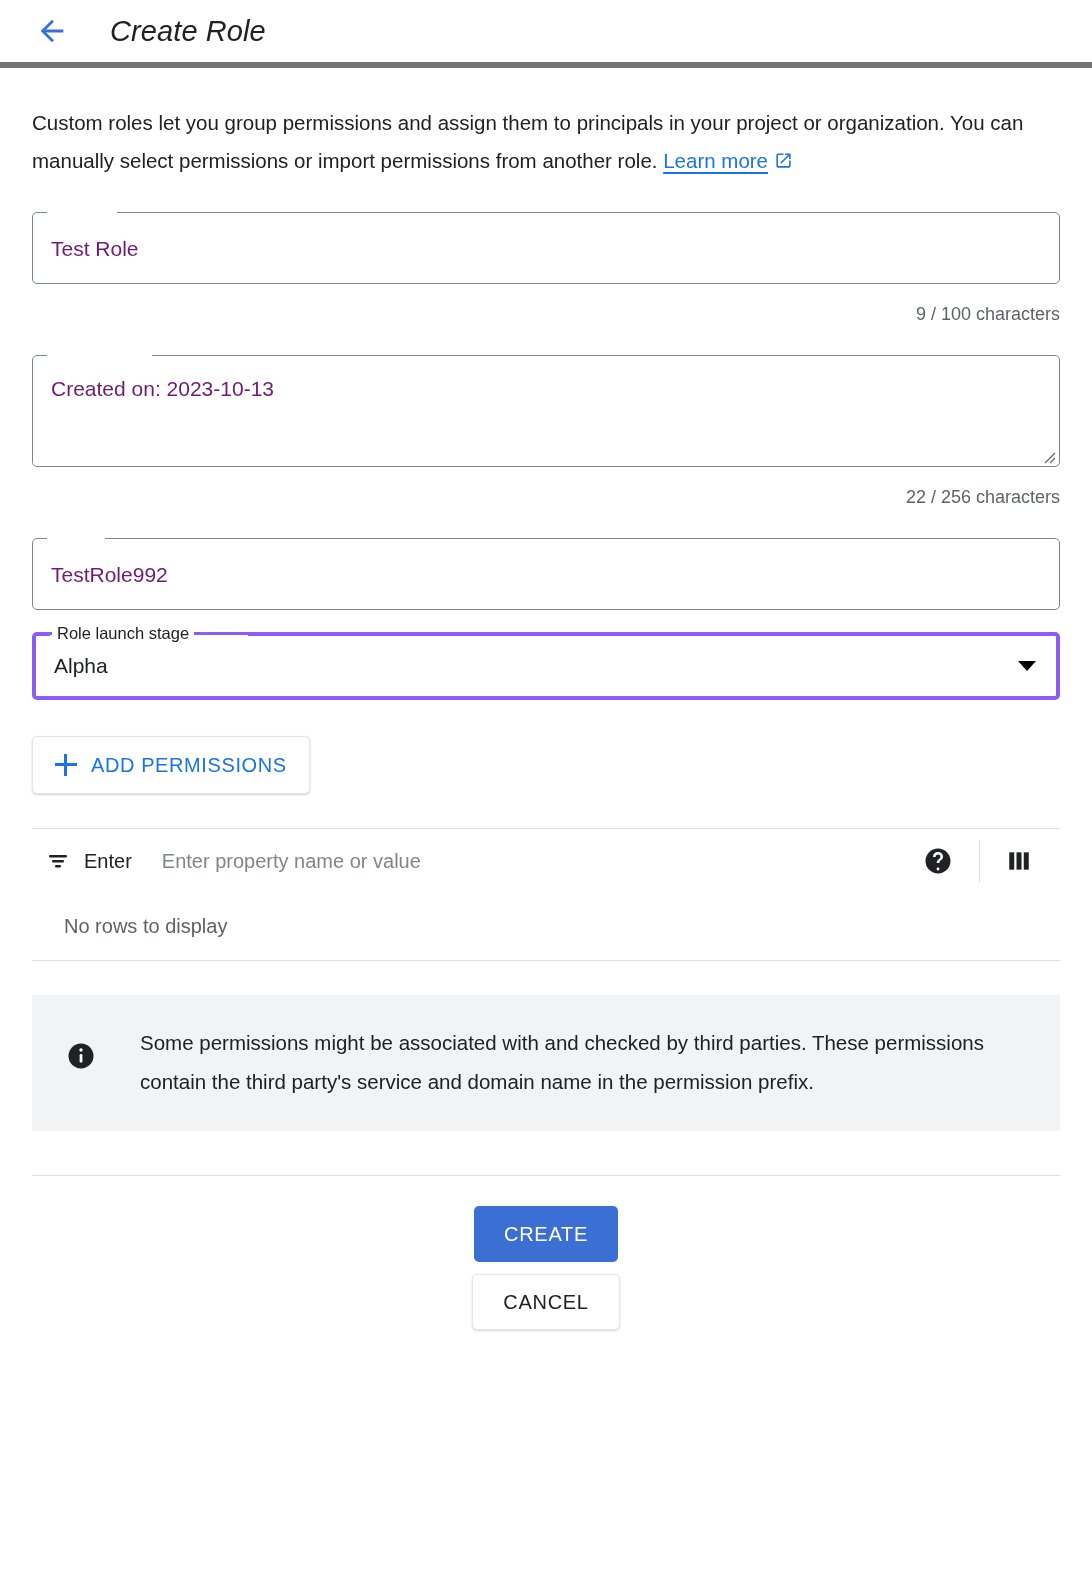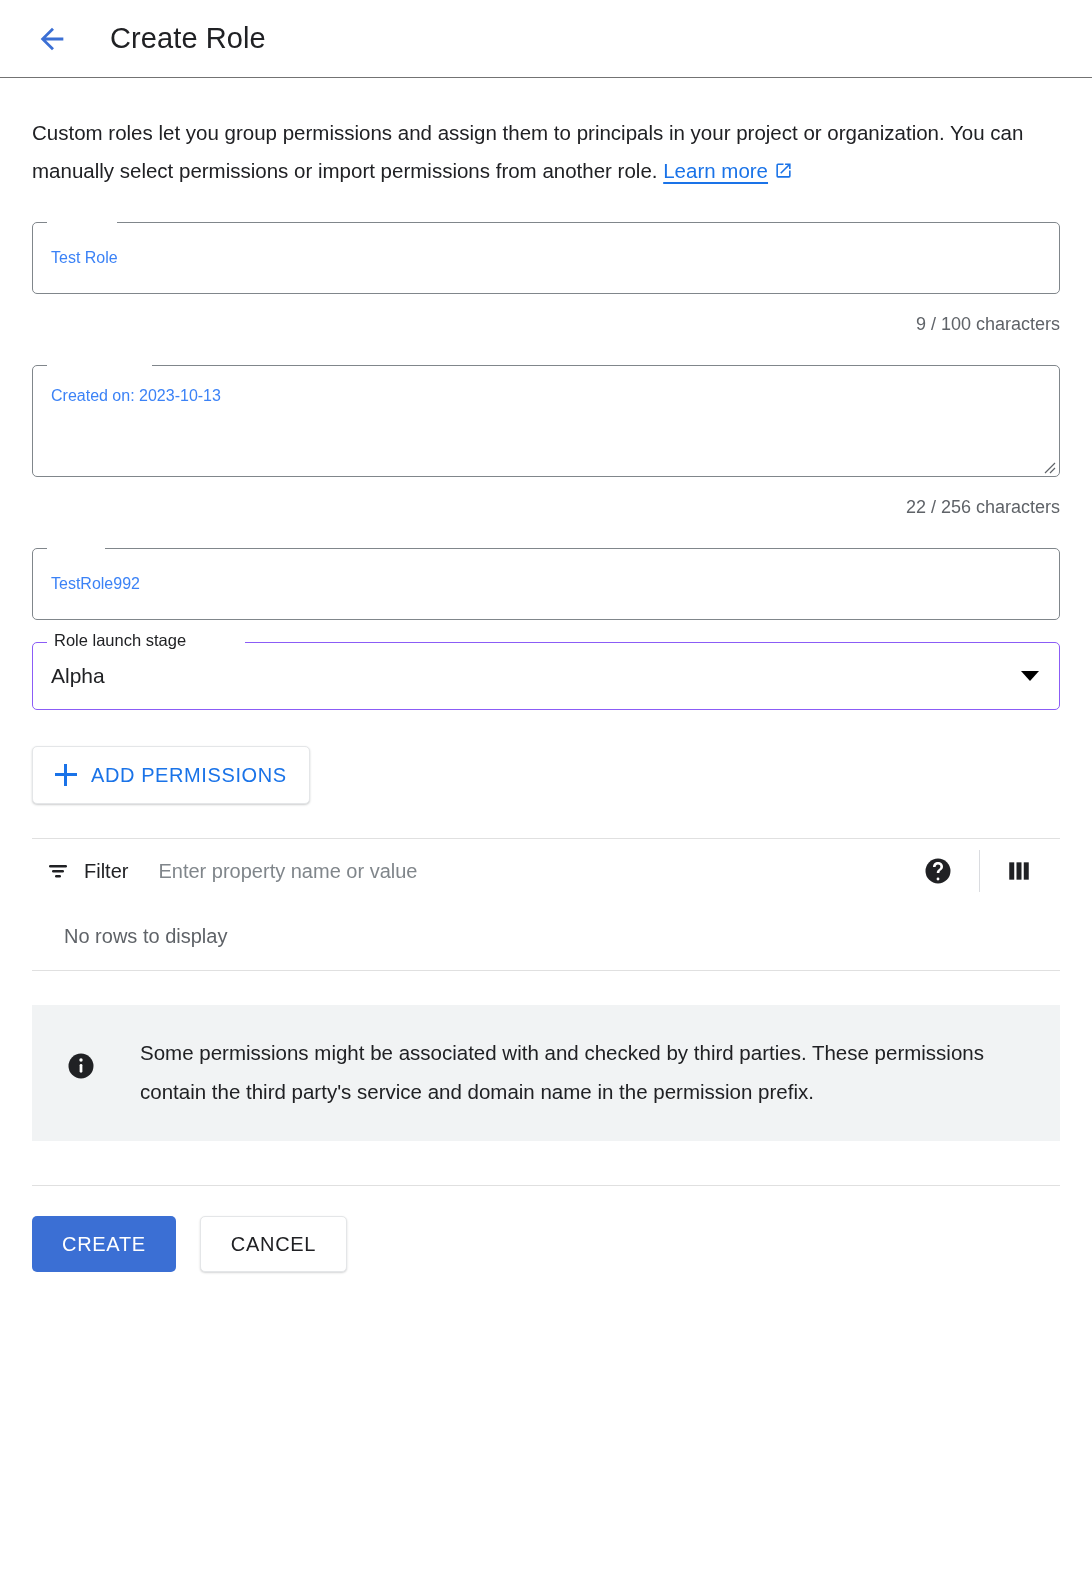--- a/index.html
+++ b/index.html
@@ -10,25 +10,26 @@
   body {
     width: 1092px; height: 1596px;
     font-family: "Liberation Sans", sans-serif;
     color: #202124;
     overflow: hidden;
     position: relative;
   }
 
   
   .header {
-    height: 78px;
+    height: 68px;
     display: flex;
     align-items: center;
     padding: 0 30px;
-    border-bottom: 1px solid #737373;
+    border-bottom: 6px solid #737373;
+    font-style: italic;
   }
   .back-btn {
     width: 44px; height: 44px;
     display: flex; align-items: center; justify-content: center;
     cursor: pointer;
     flex: 0 0 auto;
   }
   .back-btn svg { display: block; }
   .page-title {
     font-size: 29px;
@@ -91,22 +92,22 @@
     top: -12px;
     left: 16px;
     background: #fff;
     padding: 0 5px;
     font-size: 16.5px;
     color: #202124;
     white-space: nowrap;
   }
 
   .field-value {
-    font-size: 16px;
-    color: #3b82f6;
+    font-size: 21px;
+    color: #701a75;
     line-height: 1;
     text-align: right;
   }
   .field-value.ta { line-height: 1.2; }
 
   .counter {
     text-align: right;
     font-size: 18px;
     color: #5f6368;
     margin-top: 20px;
@@ -115,21 +116,21 @@
   .resize-grip {
     position: absolute;
     right: 3px; bottom: 2px;
     width: 14px; height: 14px;
     cursor: nwse-resize;
   }
 
   
   .select-box {
     position: relative;
-    border: 1px solid #8b5cf6;
+    border: 4px solid #8b5cf6;
     border-radius: 5px;
     height: 68px;
     display: flex;
     align-items: center;
     padding: 0 18px;
     background: #fff;
     cursor: pointer;
   }
   .select-value { font-size: 21px; color: #202124; }
   .caret {
@@ -261,22 +262,23 @@
     line-height: 39px;
     color: #202124;
     max-width: 860px;
   }
 
   
   .footer-div { border-top: 1px solid #e0e0e0; margin-top: 44px; }
   .footer {
     display: flex;
     align-items: center;
-    gap: 24px;
+    gap: 12px;
     padding-top: 30px;
+    flex-direction: column;
   }
   .btn {
     height: 56px;
     border-radius: 5px;
     font-size: 20px;
     font-weight: 500;
     letter-spacing: .7px;
     display: inline-flex;
     align-items: center;
     justify-content: center;
@@ -375,21 +377,21 @@
 
   
   <div class="filter-bar">
     <span class="filter-icon">
       <svg width="24" height="24" viewBox="0 0 24 24">
         <rect x="3" y="6" width="18" height="2.4" rx="1.2" fill="#202124"></rect>
         <rect x="6" y="11" width="12" height="2.4" rx="1.2" fill="#202124"></rect>
         <rect x="9" y="16" width="6" height="2.4" rx="1.2" fill="#202124"></rect>
       </svg>
     </span>
-    <span class="filter-label">Filter</span>
+    <span class="filter-label">Enter</span>
     <input class="filter-input" type="text" placeholder="Enter property name or value" style="">
     <span class="help-icon">
       <svg width="30" height="30" viewBox="0 0 24 24">
         <circle cx="12" cy="12" r="10" fill="#202124"></circle>
         <path d="M12 17.2a1.15 1.15 0 1 0 0 2.3 1.15 1.15 0 0 0 0-2.3z" fill="#fff"></path>
         <path d="M12 4.8c-2.3 0-4 1.6-4 3.9h2.1c0-1.2.8-2 1.9-2s1.9.7 1.9 1.8c0 .8-.5 1.3-1.3 2-1 .8-1.6 1.5-1.6 3h2.1c0-1 .4-1.5 1.3-2.2 1-.8 1.6-1.6 1.6-3C16 6.4 14.3 4.8 12 4.8z" fill="#fff"></path>
       </svg>
     </span>
     <span class="vdiv"></span>
     <span class="cols-icon">

